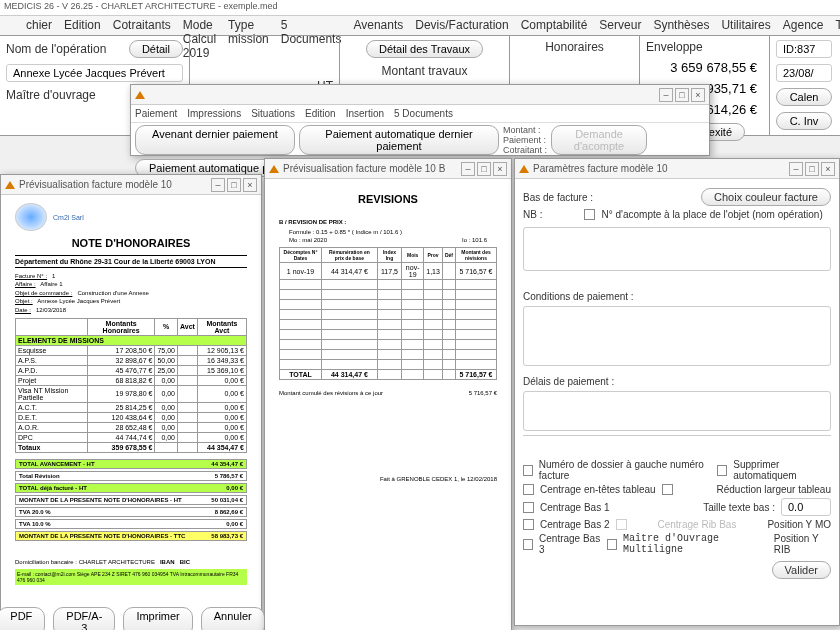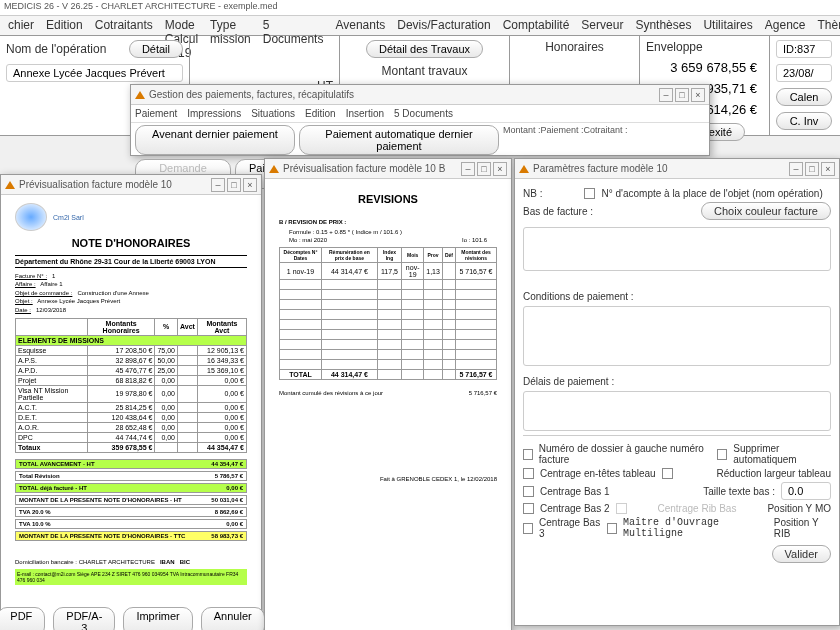--- a/index.html
+++ b/index.html
@@ -1,18 +1,18 @@
 <!DOCTYPE html>
 <html><head>
 <meta charset="utf-8">
 <style>
 *{box-sizing:border-box;margin:0;padding:0;font-family:Arial,sans-serif}
 body{width:840px;height:630px;background:#f0f0f0;position:relative;overflow:hidden;font-size:10px}
 .titlebar{height:16px;background:#fff;border-bottom:1px solid #ccc;padding:1px 4px;font-size:9px;color:#555}
-.menubar{height:20px;background:#f5f5f5;border-bottom:1px solid #999;display:flex;padding:0 2px}
+.menubar{height:20px;background:#f5f5f5;border-bottom:1px solid #999;display:flex;padding:0 20px}
 .menubar span{padding:2px 6px;font-size:12px;color:#333;cursor:pointer}
 .mainrow{display:flex;height:100px;background:#fff;border-bottom:1px solid #999}
 .mcol{border-right:1px solid #999;padding:4px 6px;display:flex;flex-direction:column;gap:6px}
 .mcol .lbl{font-size:12px;color:#333}
 .inp{border:1px solid #ccc;border-radius:3px;padding:2px 6px;font-size:11px;background:#fff;height:18px}
 .btn{border:1px solid #aaa;border-radius:10px;padding:2px 12px;font-size:11px;background:linear-gradient(#fff,#e8e8e8);cursor:pointer;display:inline-block;text-align:center}
 .win{position:absolute;background:#fff;border:1px solid #999;box-shadow:2px 2px 8px rgba(0,0,0,.3)}
 .win-title{height:20px;background:#f5f5f5;border-bottom:1px solid #ccc;display:flex;align-items:center;padding:0 4px;font-size:10px;color:#555;gap:4px}
 .win-title .ctrls{margin-left:auto;display:flex;gap:2px}
 .win-title .ctrls span{width:14px;height:14px;border:1px solid #aaa;font-size:9px;text-align:center;line-height:12px;cursor:pointer}
@@ -49,20 +49,21 @@
     <span>Thème</span>
   </div>
 
 <div class="mainrow">
  <div class="mcol" style="width:190px">
   <div style="display:flex;justify-content:space-between;align-items:center">
         <span class="lbl">Nom de l'opération</span>
         <span class="btn">Détail</span>
       </div>
   <input class="inp" value="Annexe Lycée Jacques Prévert" style="">
+  <span class="lbl">Maître d'ouvrage</span>
  </div>
  <div class="mcol" style="width:150px;align-items:flex-end;justify-content:center">
       <span class="lbl">HT</span>
     </div>
  <div class="mcol" style="width:170px;align-items:center">
   <span class="btn">Détail des Travaux</span>
   <span class="lbl">Montant travaux</span>
   <input class="inp" style="text-align: center;" value="359 678.55 €">
  </div>
  <div class="mcol" style="width:130px">
@@ -79,39 +80,38 @@
   <input class="inp" value="ID:837" style="">
   <input class="inp" value="23/08/" style="">
   <span class="btn">Calen</span>
   <span class="btn">C. Inv</span>
  </div>
 </div>
 
 <div class="win" style="left:130px;top:84px;width:580px;height:72px">
  <div class="win-title">
       <span class="tri"></span>
-      <span>Gestion des paiements, factures, récapitulatifs</span>
       <div class="ctrls">
         <span>–</span>
         <span>□</span>
         <span>×</span>
       </div>
     </div>
  <div class="submenu" id="paymenu">
       <span>Paiement</span>
       <span>Impressions</span>
       <span>Situations</span>
       <span>Edition</span>
       <span>Insertion</span>
       <span>5 Documents</span>
     </div>
  <div style="display:flex;gap:4px;padding:2px 4px;flex-wrap:wrap">
   <span class="btn" style="width:160px">Avenant dernier paiement</span>
   <span class="btn" style="width:200px">Paiement automatique dernier paiement</span>
-  <div style="font-size:9px;color:#555;display:flex;flex-direction:row">
+  <div style="font-size:9px;color:#555;display:flex;flex-direction:column">
         <span>Montant :</span>
         <span>Paiement :</span>
         <span>Cotraitant :</span>
       </div>
   <span class="btn" style="width:96px;color:#bbb">Demande d'acompte</span>
   <span class="btn" style="width:200px">Paiement automatique paiement n°</span>
  </div>
 </div>
 
 <div class="win" style="left:0;top:174px;width:262px;height:468px">
@@ -414,36 +414,36 @@
  <div class="win-title">
       <span class="tri"></span>
       <span>Paramètres facture modèle 10</span>
       <div class="ctrls">
         <span>–</span>
         <span>□</span>
         <span>×</span>
       </div>
     </div>
  <div style="padding:6px 8px;font-size:10px;color:#333">
+  <div class="row" style="justify-content:space-between">
+        <span>Bas de facture :</span>
+        <span class="btn">Choix couleur facture</span>
+      </div>
   <div class="row">
         <span>NB :</span>
         <span style="width:30px"></span>
         <span class="chk"></span>
         <span>N° d'acompte à la place de l'objet (nom opération)</span>
       </div>
-  <div class="row" style="justify-content:space-between">
-        <span>Bas de facture :</span>
-        <span class="btn">Choix couleur facture</span>
-      </div>
   <input class="inp" style="width: 100%; height: 44px; margin-top: 4px;">
   <div style="margin-top:20px">Conditions de paiement :</div>
   <input class="inp" style="width: 100%; height: 60px; margin-top: 4px;">
   <div style="margin-top:10px">Délais de paiement :</div>
   <input class="inp" style="width: 100%; height: 40px; margin-top: 4px;">
-  <div id="opts" style="border-top:1px solid #ccc;margin-top:4px;padding-top:4px">
+  <div id="opts" style="border-top:1px solid #ccc;margin-top:4px;padding-top:20px">
         <div class="row">
           <span class="chk" style=""></span>
           <span style="">Numéro de dossier à gauche numéro facture</span>
           <span class="chk" style=""></span>
           <span style="margin-left:auto;">Supprimer automatiquem</span>
         </div>
         <div class="row">
           <span class="chk" style=""></span>
           <span style="">Centrage en-têtes tableau</span>
           <span class="chk" style=""></span>

